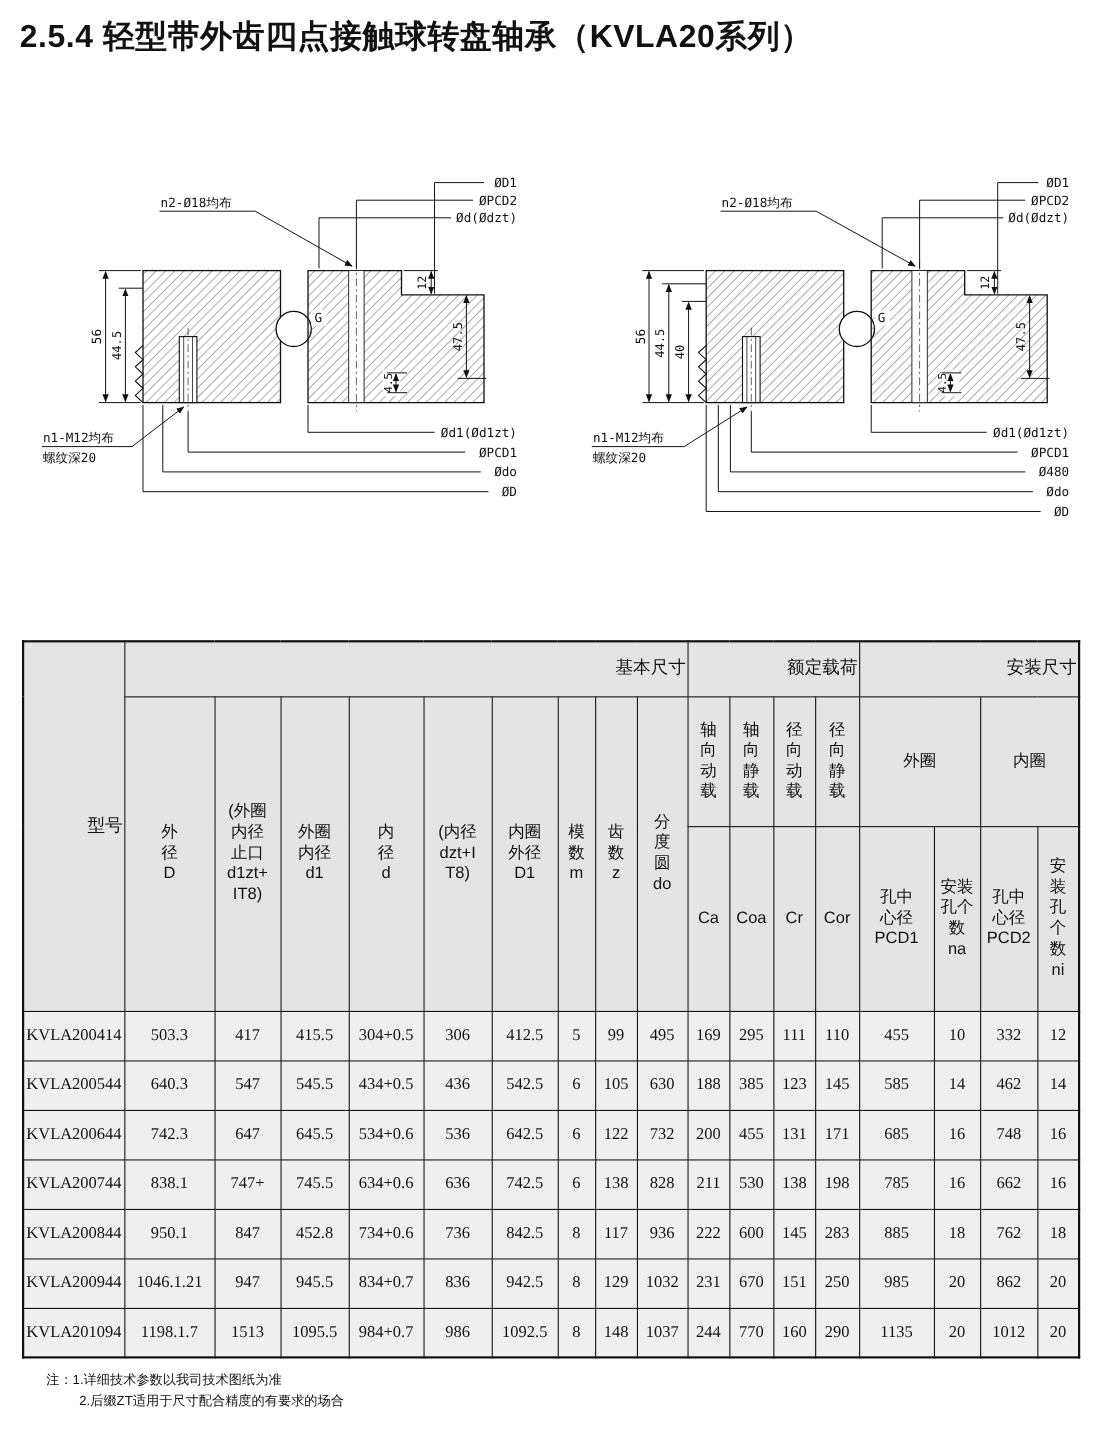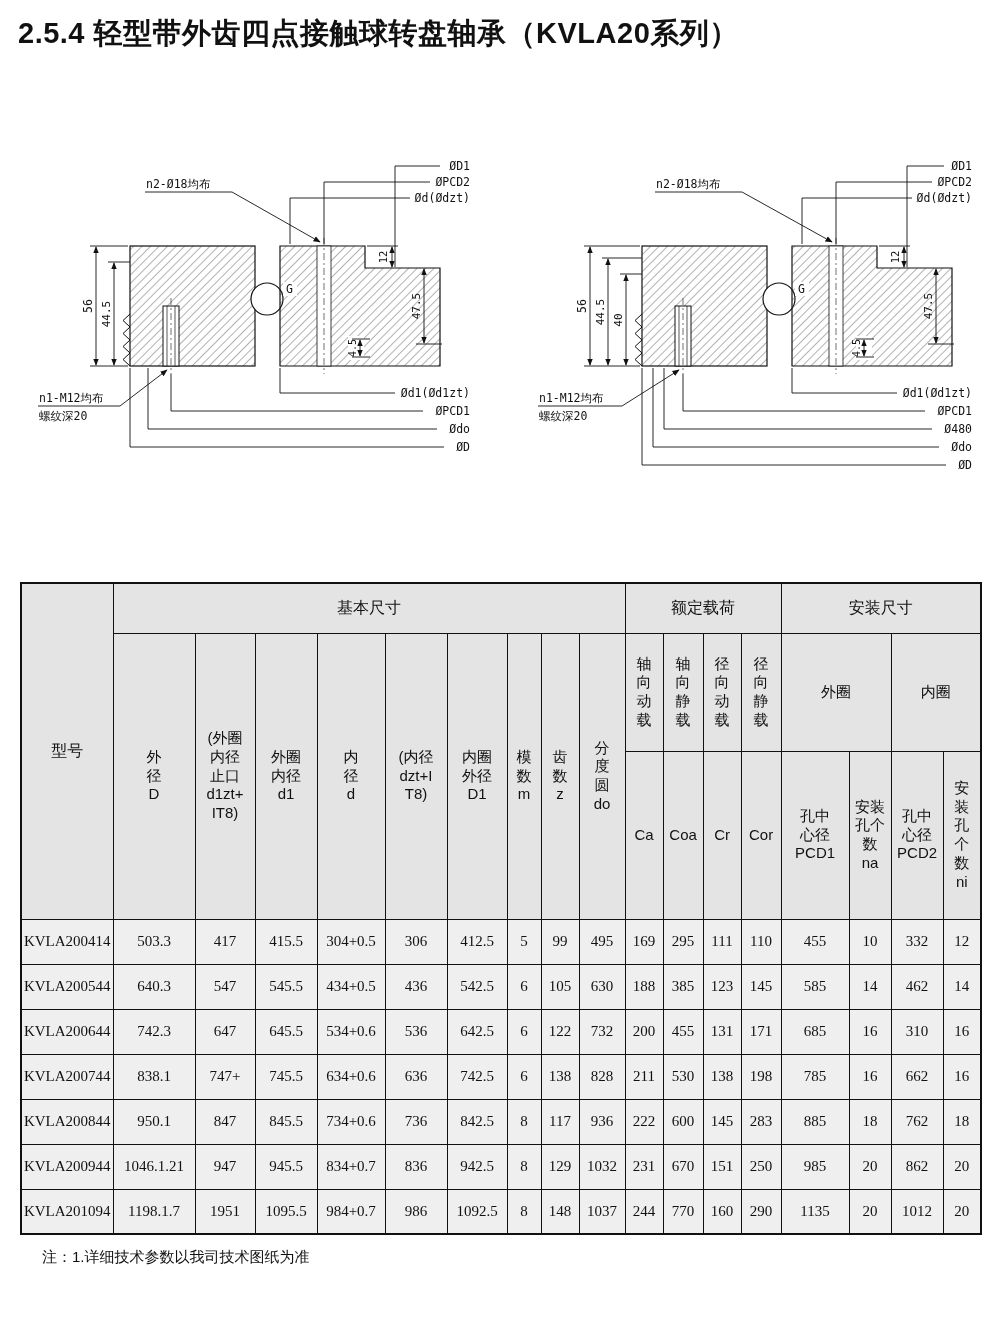--- a/index.html
+++ b/index.html
@@ -24,26 +24,26 @@
   .spec th, .spec td {
     border:1px solid #111; text-align:center; vertical-align:middle; overflow:hidden;
   }
   .spec th {
     background:#e4e4e4; font-weight:normal; font-size:15px; line-height:1.25; padding:2px 1px;
     font-family:"Liberation Sans", sans-serif;
   }
   .spec td {
     background:#efefef; font-family:"Liberation Serif", serif; font-size:15px; height:45px;
   }
-  tr.h1 th { height:50px; font-size:16px; }
+  tr.h1 th { height:50px; font-size:16px;text-align:right; }
   tr.h2 th { height:118px; }
   tr.h3 th { height:168px; }
   .pre { white-space:pre-line; }
   .notes {
-    margin:10px 0 0 22px; font-size:15px; line-height:1.6;
+    margin:10px 0 0 22px; font-size:12px; line-height:1.6;
     font-family:"Liberation Sans", sans-serif;
   }
   .notes .indent { padding-left:30px; }
 </style>
 </head>
 <body>
 
 <h1 class="page-title">2.5.4 轻型带外齿四点接触球转盘轴承（KVLA20系列）</h1>
 
 <div class="drawings">
@@ -430,21 +430,21 @@
           <td>642.5</td>
           <td>6</td>
           <td>122</td>
           <td>732</td>
           <td>200</td>
           <td>455</td>
           <td>131</td>
           <td>171</td>
           <td>685</td>
           <td>16</td>
-          <td>310</td>
+          <td>748</td>
           <td>16</td>
         </tr>
         <tr>
           <td>KVLA200744</td>
           <td>838.1</td>
           <td>747+</td>
           <td>745.5</td>
           <td>634+0.6</td>
           <td>636</td>
           <td>742.5</td>
@@ -457,21 +457,21 @@
           <td>198</td>
           <td>785</td>
           <td>16</td>
           <td>662</td>
           <td>16</td>
         </tr>
         <tr>
           <td>KVLA200844</td>
           <td>950.1</td>
           <td>847</td>
-          <td>845.5</td>
+          <td>452.8</td>
           <td>734+0.6</td>
           <td>736</td>
           <td>842.5</td>
           <td>8</td>
           <td>117</td>
           <td>936</td>
           <td>222</td>
           <td>600</td>
           <td>145</td>
           <td>283</td>
@@ -496,21 +496,21 @@
           <td>151</td>
           <td>250</td>
           <td>985</td>
           <td>20</td>
           <td>862</td>
           <td>20</td>
         </tr>
         <tr>
           <td>KVLA201094</td>
           <td>1198.1.7</td>
-          <td>1951</td>
+          <td>1513</td>
           <td>1095.5</td>
           <td>984+0.7</td>
           <td>986</td>
           <td>1092.5</td>
           <td>8</td>
           <td>148</td>
           <td>1037</td>
           <td>244</td>
           <td>770</td>
           <td>160</td>
@@ -520,14 +520,17 @@
           <td>1012</td>
           <td>20</td>
         </tr>
       </tbody>
   </table>
 
   <div class="notes">
     <div>
       <span>注：</span><span>1.详细技术参数以我司技术图纸为准</span>
     </div>
+    <div class="indent">
+      <span>2.后缀ZT适用于尺寸配合精度的有要求的场合</span>
+    </div>
   </div>
 </div>
 
 </body></html>

